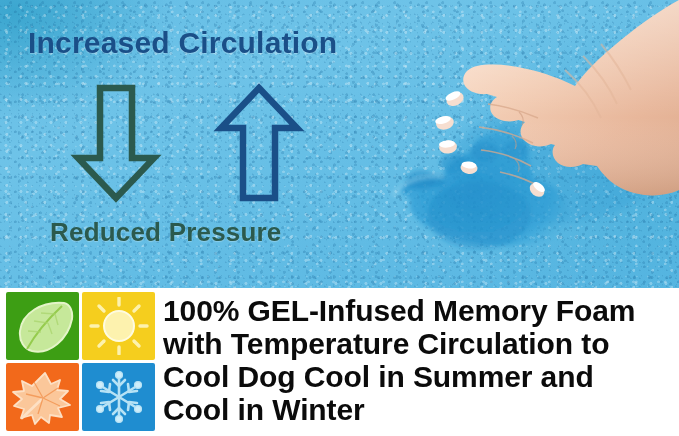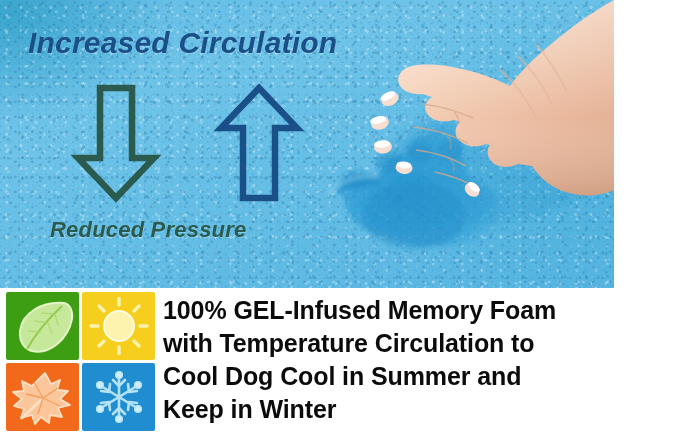--- a/index.html
+++ b/index.html
@@ -16,28 +16,27 @@
     height: 436px;
     overflow: hidden;
     background: #ffffff;
   }
 
   
   .foam-panel {
     position: absolute;
     left: 0;
     top: 0;
-    width: 614px;
+    width: 679px;
     height: 288px;
     overflow: hidden;
     background:
       radial-gradient(ellipse 220px 150px at 2% 4%, #3ba6cf 0%, rgba(59,166,207,0) 70%),
       radial-gradient(ellipse 300px 220px at 96% 62%, #4fb2dd 0%, rgba(79,178,221,0) 72%),
       linear-gradient(160deg, #63bde5 0%, #6ec3e8 30%, #63bde5 60%, #58b6e2 100%);
-    font-style: italic;
   }
   
   .foam-speckle {
     position: absolute;
     inset: -20px;
     opacity: .55;
     background-image:
       radial-gradient(circle at 8% 12%, rgba(30,110,160,.55) 0 1.1px, transparent 1.6px),
       radial-gradient(circle at 23% 38%, rgba(30,110,160,.45) 0 1.3px, transparent 1.8px),
       radial-gradient(circle at 41% 8%,  rgba(255,255,255,.55) 0 1.2px, transparent 1.7px),
@@ -71,21 +70,21 @@
   #label-circulation {
     left: 28px;
     top: 26px;
     font-size: 30px;
     color: #1a4f88;
     text-shadow: 0 1px 1px rgba(255,255,255,.28);
   }
   #label-pressure {
     left: 50px;
     top: 217px;
-    font-size: 22px;
+    font-size: 26px;
     color: #2b5a4e;
     text-shadow: 0 1px 1px rgba(255,255,255,.25);
   }
 
   
   .arrow-svg { position: absolute; }
   #arrow-down { left: 66px; top: 82px; }
   #arrow-up   { left: 209px; top: 82px; }
 
   
@@ -129,21 +128,21 @@
   #tile-spring { background: #3d9e14; }
   #tile-summer { background: #f5ce1e; }
   #tile-autumn { background: #f2691b; }
   #tile-winter { background: #1f8dd0; }
 
   .feature-text {
     position: absolute;
     left: 163px;
     top: 6px;
     width: 512px;
-    font-size: 25px;
+    font-size: 30px;
     font-weight: bold;
     line-height: 33px;
     color: #0b0b0b;
     letter-spacing: -.1px;
   }
 </style>
 </head>
 <body>
 
 <div id="infographic">
@@ -323,17 +322,17 @@
           </g>
         </svg>
       </div>
 
     </div>
 
     <div class="feature-text">
       <div>100% GEL-Infused Memory Foam</div>
       <div>with Temperature Circulation to</div>
       <div>Cool Dog Cool in Summer and</div>
-      <div>Keep in Winter</div>
+      <div>Cool in Winter</div>
     </div>
 
   </div>
 </div>
 
 </body></html>

